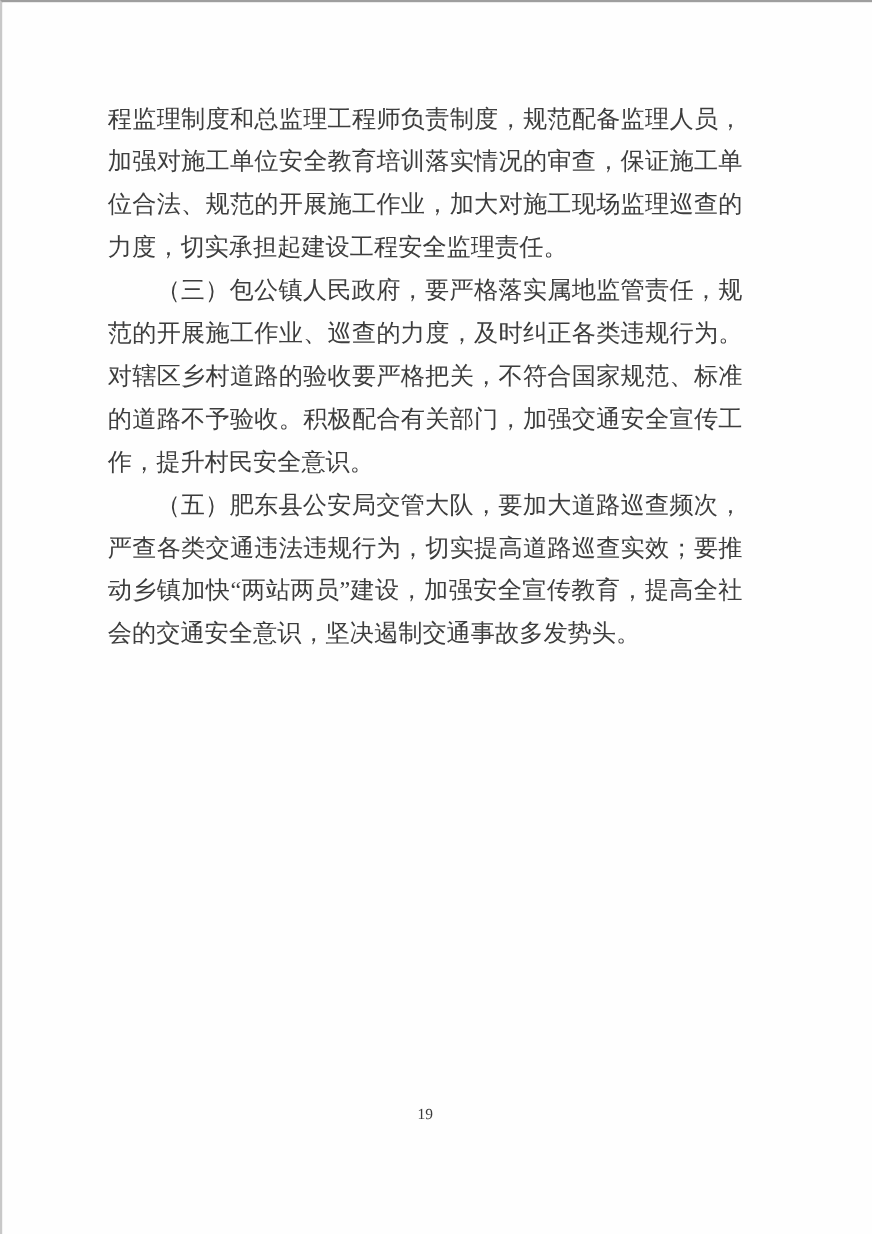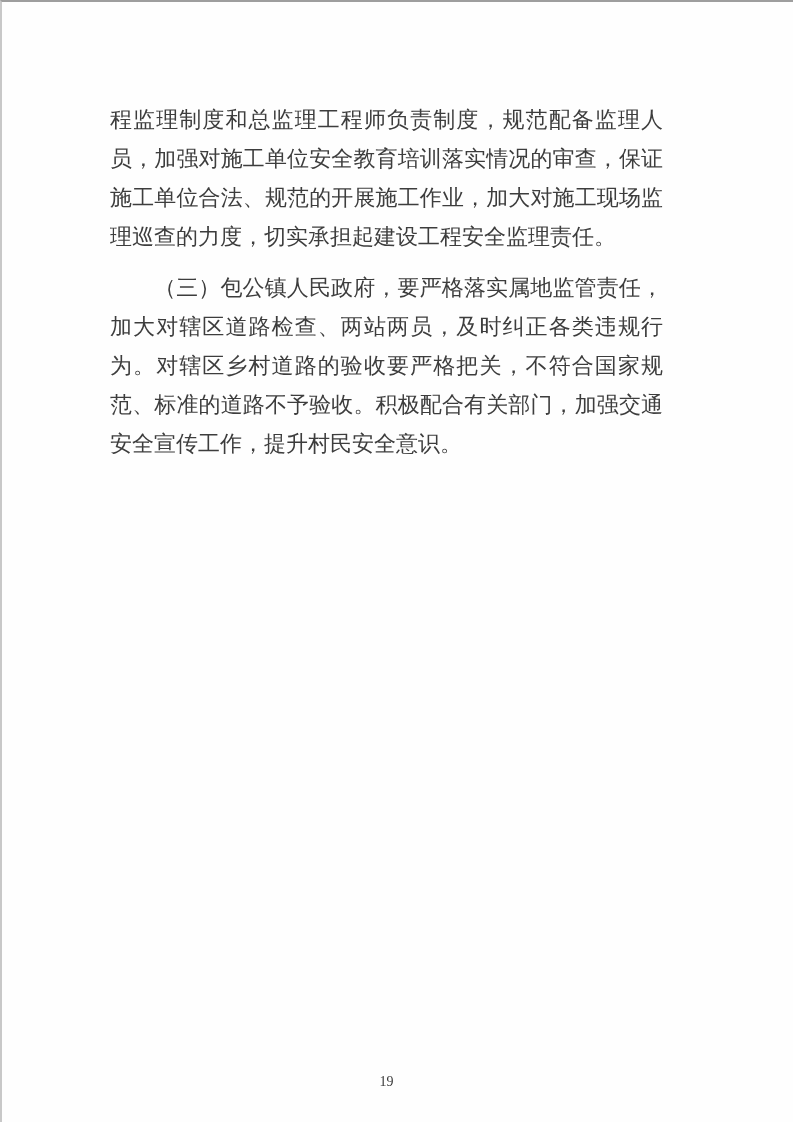--- a/index.html
+++ b/index.html
@@ -24,43 +24,44 @@
     width: 577px;
     font-family: "Liberation Serif", serif;
     font-size: 22px;
     line-height: 39px;
     color: #3d3d3d;
     text-align: justify;
     text-justify: inter-character;
     word-break: normal;
   }
   .content p {
-    margin: 12px;
+    margin: 0;
     padding: 0;
   }
   .content p.indent {
     text-indent: 2em;
   }
   .page-number {
     position: absolute;
     left: 96px;
-    top: 1070px;
+    top: 1002px;
     width: 577px;
     text-align: center;
     font-family: "Liberation Serif", serif;
     font-size: 14px;
     line-height: 20px;
     color: #3a3a3a;
   }
 </style>
 </head>
 <body>
 
 <div class="page">
 
   <div class="content">
     <p>程监理制度和总监理工程师负责制度，规范配备监理人员，加强对施工单位安全教育培训落实情况的审查，保证施工单位合法、规范的开展施工作业，加大对施工现场监理巡查的力度，切实承担起建设工程安全监理责任。</p>
-    <p class="indent">（三）包公镇人民政府，要严格落实属地监管责任，加大对辖区道路检查、两站两员，及时纠正各类违规行为。对辖区乡村道路的验收要严格把关，不符合国家规范、标准的道路不予验收。积极配合有关部门，加强交通安全宣传工作，提升村民安全意识。</p>
+    <p class="indent">（三）包公镇人民政府，要严格落实属地监管责任，规范的开展施工作业、巡查的力度，及时纠正各类违规行为。对辖区乡村道路的验收要严格把关，不符合国家规范、标准的道路不予验收。积极配合有关部门，加强交通安全宣传工作，提升村民安全意识。</p>
+    <p class="indent">（五）肥东县公安局交管大队，要加大道路巡查频次，严查各类交通违法违规行为，切实提高道路巡查实效；要推动乡镇加快“两站两员”建设，加强安全宣传教育，提高全社会的交通安全意识，坚决遏制交通事故多发势头。</p>
   </div>
 
   <div class="page-number">19</div>
 
 </div>
 
 </body></html>

